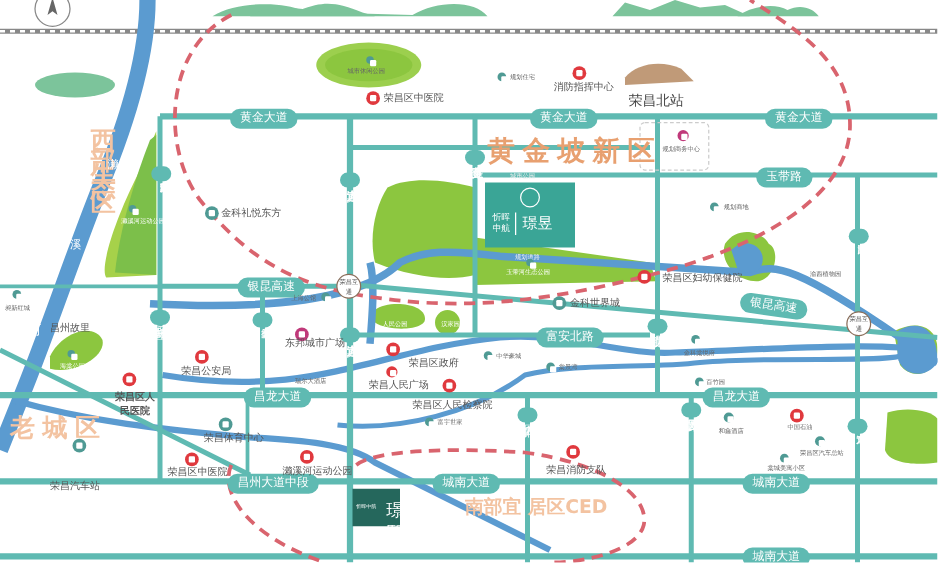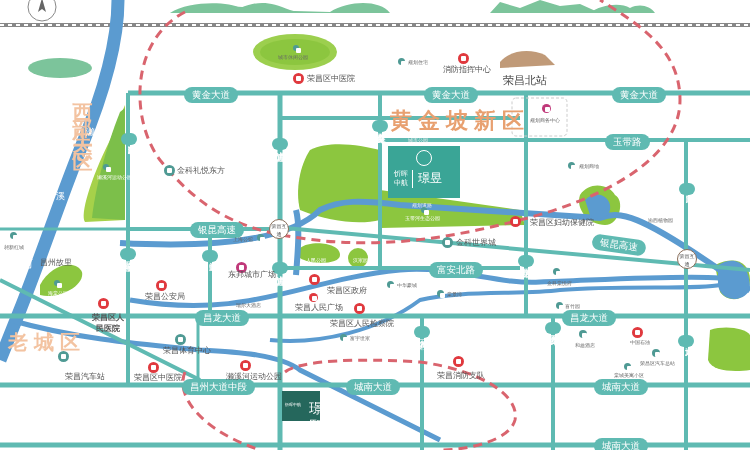--- a/index.html
+++ b/index.html
@@ -94,20 +94,21 @@
     <path d="M42,-2 L46,12 L42,9 L38,12 Z" fill="#666"></path>
 
     <path d="M500,62 C510,50 530,48 545,55 L555,65 L500,68 Z" fill="#c09a78"></path>
 
     <rect x="512" y="98" width="55" height="38" rx="4" fill="none" stroke="#ccc" stroke-width="1" stroke-dasharray="3,2"></rect>
   </svg>
 
   <div class="district-v" style="left:70px;top:88px;">西部生态区</div>
   <div class="district-orange" style="left:390px;top:106px;">黄金坡新区</div>
   <div class="district" style="left:8px;top:332px;letter-spacing:6px;">老城区</div>
+  <div class="district" style="left:372px;top:398px;font-size:15px;">南部宜 居区CED</div>
 
   <div class="lbl" style="left:86px;top:128px;color:#fff;font-size:9px;">濑</div>
   <div class="lbl" style="left:56px;top:192px;color:#fff;font-size:9px;">溪</div>
   <div class="lbl" style="left:22px;top:258px;color:#fff;font-size:11px;">河</div>
 
   <div class="road-h" style="left:184px;top:87px;">黄金大道</div>
   <div class="road-h" style="left:424px;top:87px;">黄金大道</div>
   <div class="road-h" style="left:612px;top:87px;">黄金大道</div>
   <div class="road-h" style="left:605px;top:134px;">玉带路</div>
   <div class="road-h" style="left:190px;top:222px;">银昆高速</div>
@@ -130,21 +131,21 @@
   <div class="road-v" style="left:414px;top:326px;">区府方向</div>
   <div class="road-v" style="left:545px;top:322px;">园区五支路</div>
   <div class="road-v" style="left:678px;top:335px;font-size:8px;">东方大道</div>
   <div class="road-v" style="left:679px;top:183px;font-size:8px;">渝隆路</div>
 
   <div class="junction" style="left:269px;top:219px;">荣昌互通</div>
   <div class="junction" style="left:677px;top:249px;">荣昌互通</div>
 
   <div class="lbl" style="left:503px;top:75px;font-size:11px;color:#444;">荣昌北站</div>
   <span class="ic teal" style="left:58px;top:351px;"></span>
-  <div class="poi" style="left:40px;top:373px;margin-left:25px;">荣昌汽车站</div>
+  <div class="poi" style="left:40px;top:385px;">荣昌汽车站</div>
   <span class="ic teal" style="left:652px;top:349px;width:8px;height:8px;"></span>
   <div class="poi small" style="left:640px;top:361px;">荣昌区汽车总站</div>
 
   <span class="ic teal" style="left:293px;top:45px;width:6px;height:6px;"></span>
   <div class="poi small" style="left:278px;top:55px;">城市休闲公园</div>
   <span class="ic red" style="left:293px;top:73px;"></span>
   <div class="poi" style="left:307px;top:75px;">荣昌区中医院</div>
   <span class="ic teal" style="left:398px;top:58px;width:7px;height:7px;"></span>
   <div class="poi small" style="left:408px;top:60px;">规划住宅</div>
   <span class="ic red" style="left:458px;top:53px;"></span>

